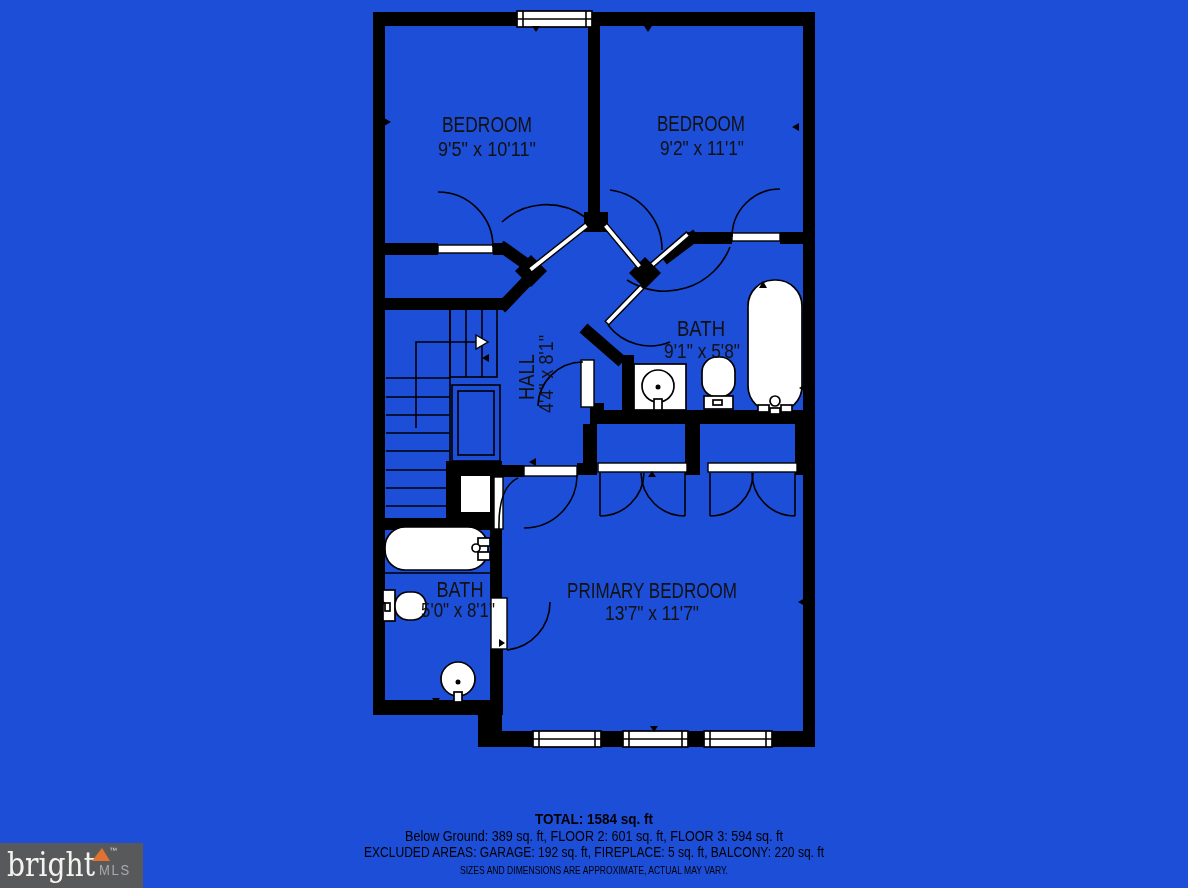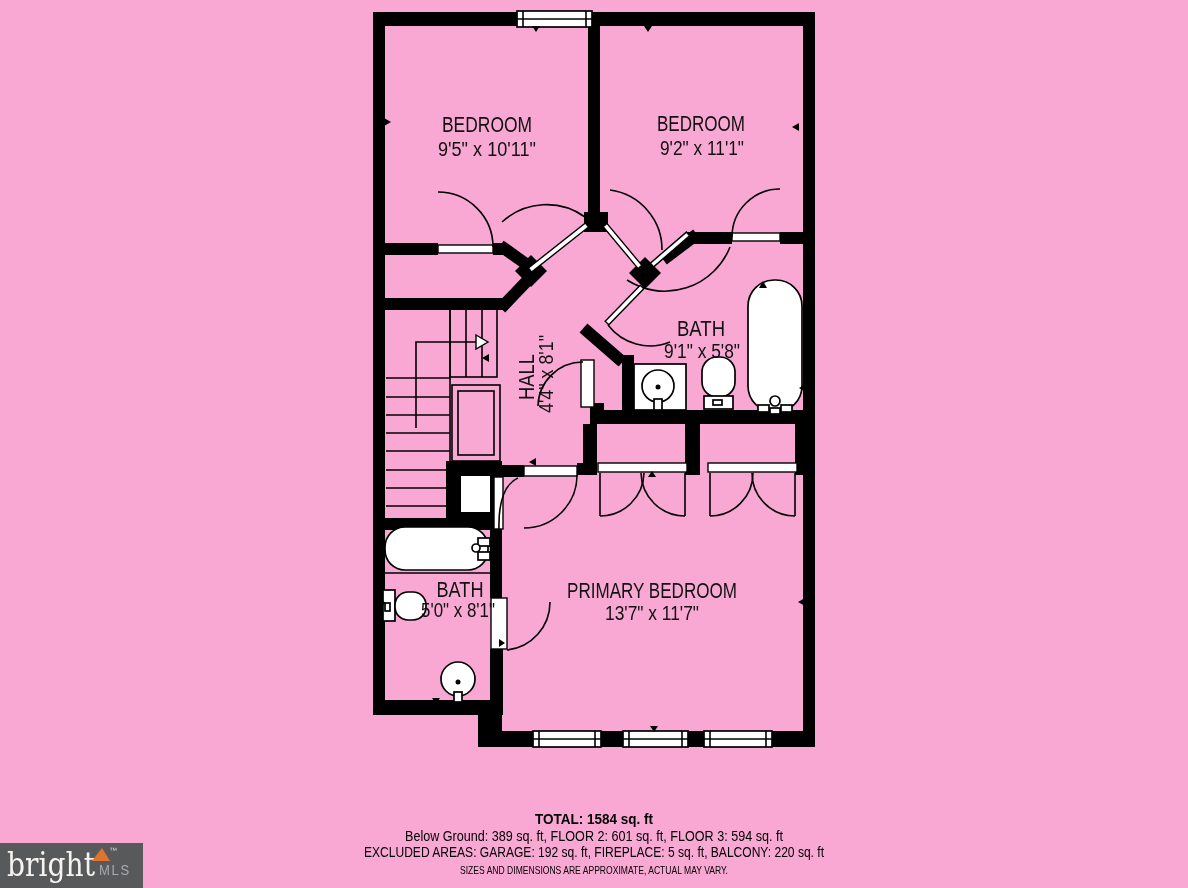--- a/index.html
+++ b/index.html
@@ -1,16 +1,16 @@
 <!DOCTYPE html>
 <html><head>
 <meta charset="utf-8">
 <style>
   html,body{margin:0;padding:0;background:#fff;}
-  .page{position:relative;width:1188px;height:888px;background:#f9a8d4;overflow:hidden;
+  .page{position:relative;width:1188px;height:888px;background:#1d4ed8;overflow:hidden;
         font-family:"Liberation Sans",sans-serif;}
   svg{position:absolute;left:0;top:0;}
   .w  {fill:#000;stroke:none;}
   .ln {stroke:#000;stroke-width:12;stroke-linecap:square;fill:none;}
   .t  {fill:none;stroke:#000;stroke-width:1.6;}
   .lf {fill:#fff;stroke:#000;stroke-width:1.4;}
   .fx {fill:#fff;stroke:#000;stroke-width:1.7;}
   .mk {fill:#000;stroke:none;}
   .lbl{font-family:"Liberation Sans",sans-serif;fill:#111;text-anchor:middle;}
   .ftr{font-family:"Liberation Sans",sans-serif;fill:#000;text-anchor:middle;}

